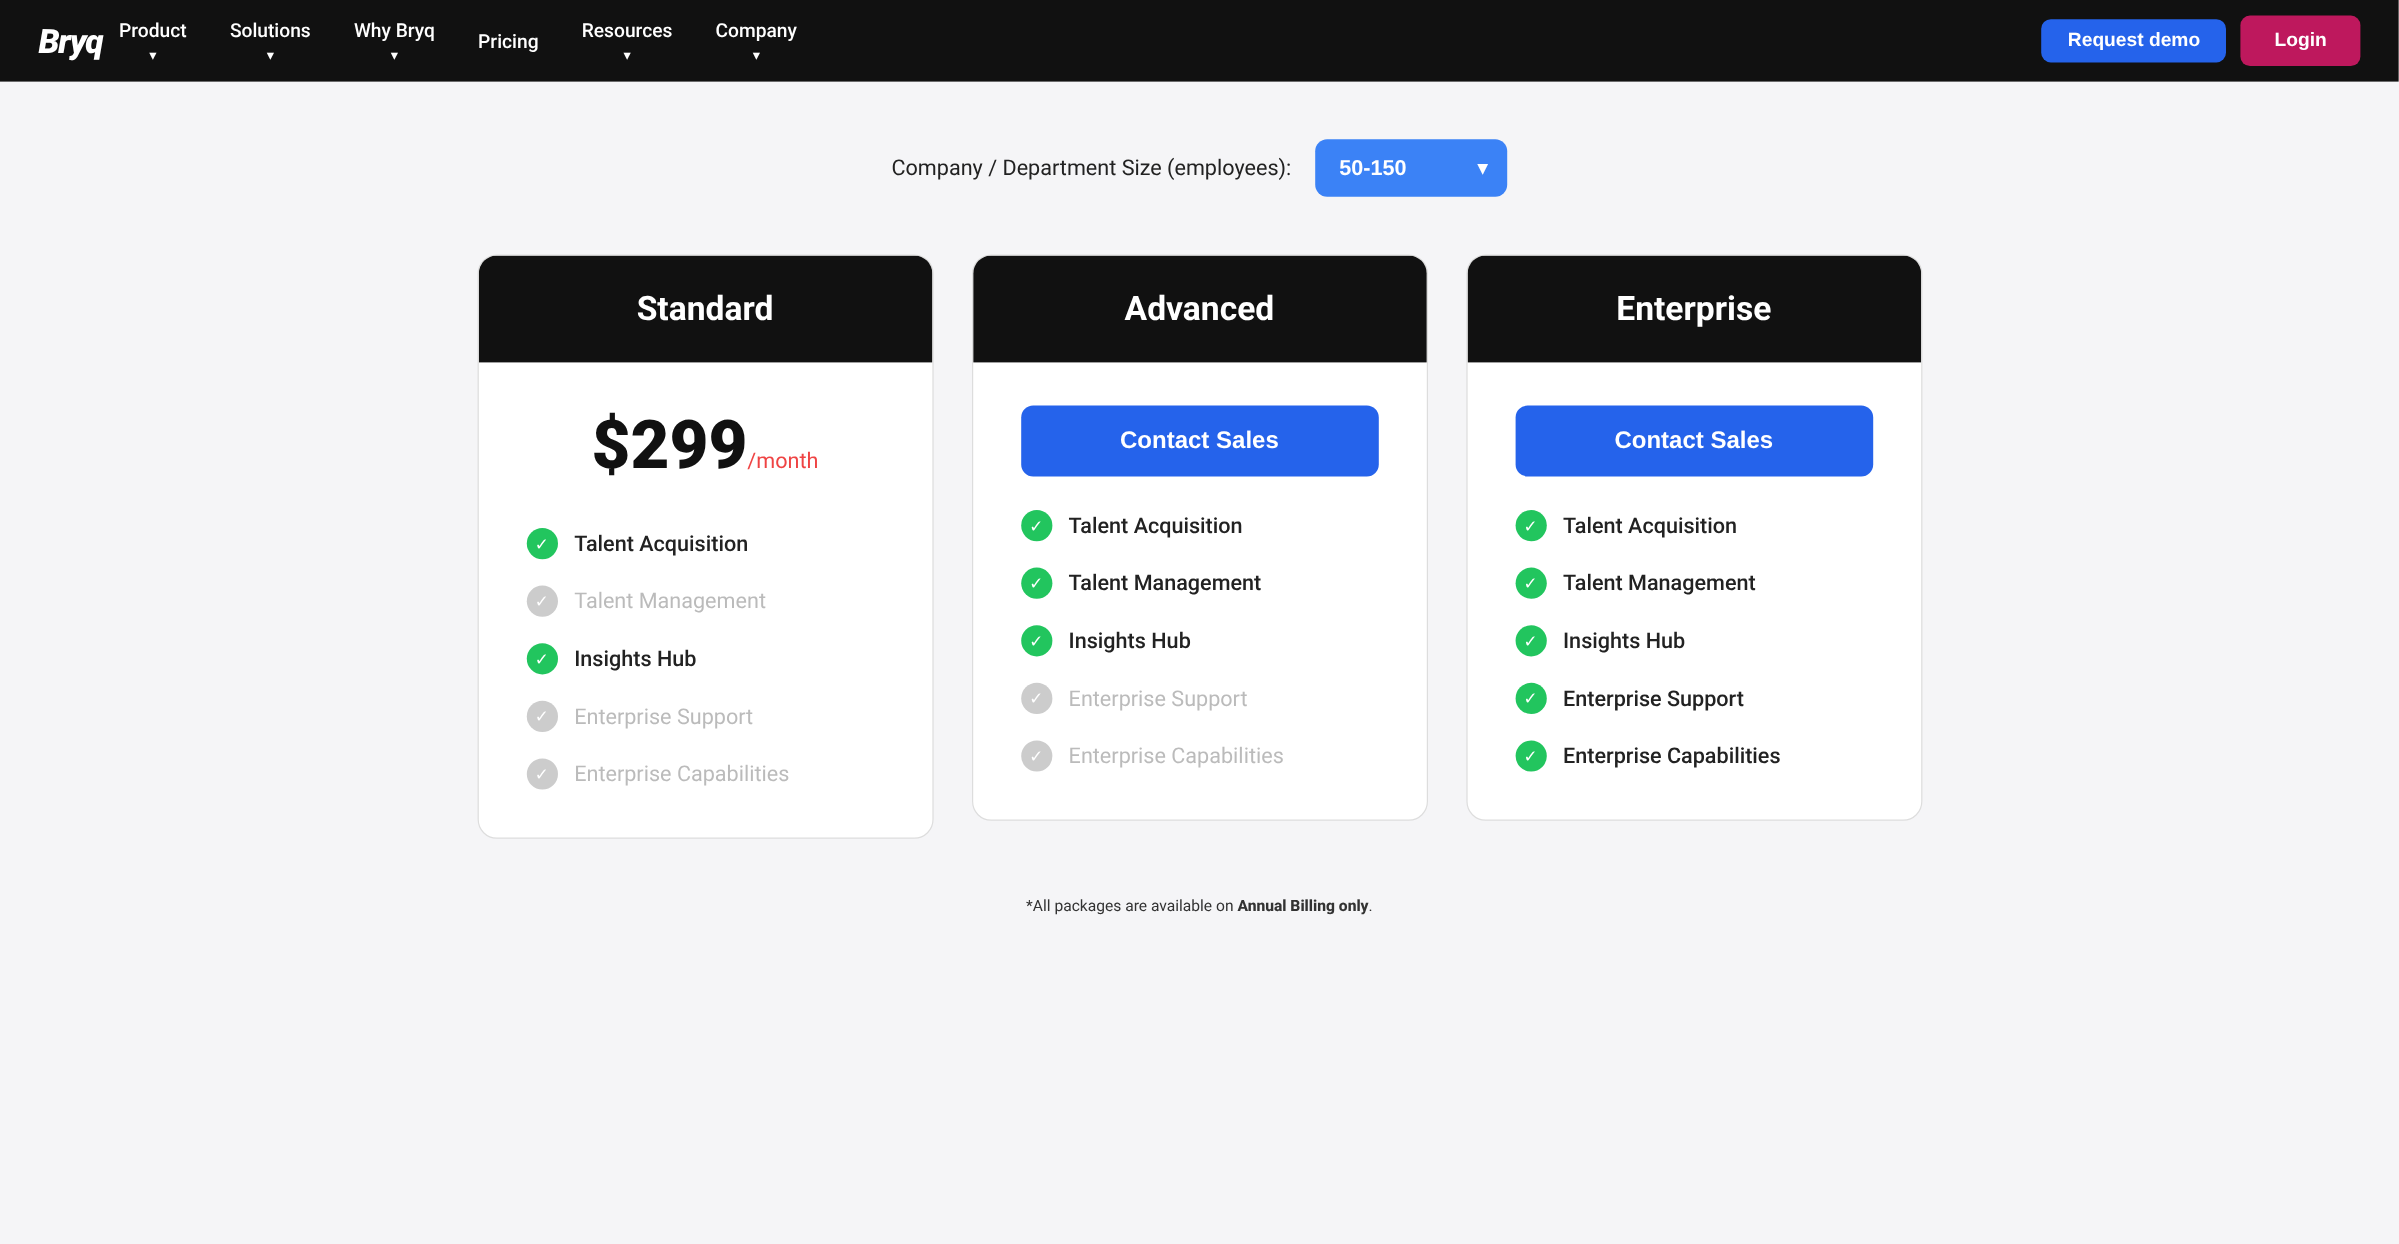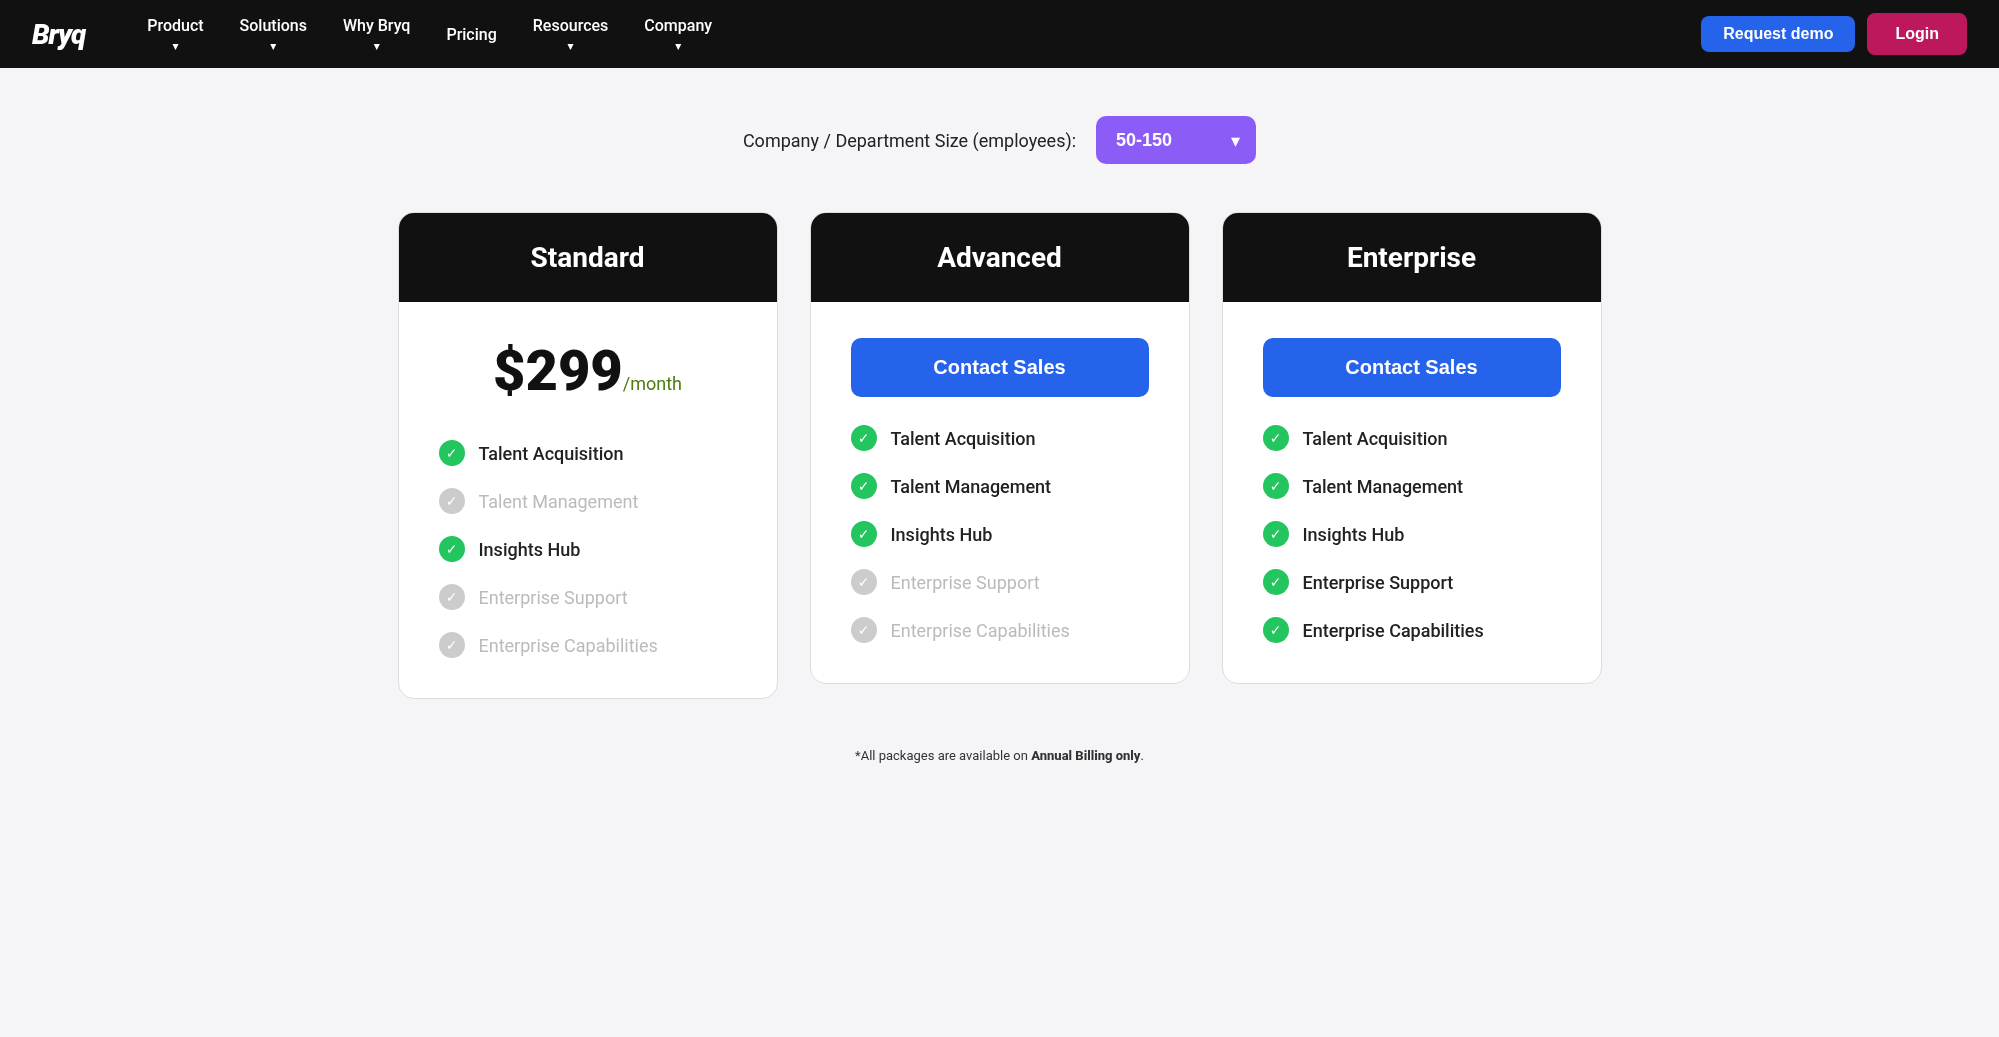--- a/index.html
+++ b/index.html
@@ -12,21 +12,20 @@
       align-items: center;
       padding: 0 32px;
       height: 68px;
       gap: 0;
     }
     .nav-logo {
       color: #fff;
       font-size: 28px;
       font-weight: 900;
       letter-spacing: -1px;
-      margin-right: 48px;
       font-style: italic;
     }
     .nav-links {
       display: flex;
       align-items: center;
       gap: 8px;
       flex: 1;
     }
     .nav-link {
       color: #fff;
@@ -80,21 +79,21 @@
       align-items: center;
       gap: 20px;
       margin-bottom: 48px;
     }
     .size-label {
       font-size: 18px;
       color: #222;
       font-weight: 400;
     }
     .size-select {
-      background: #8b5cf6;
+      background: #3b82f6;
       color: #fff;
       border: none;
       border-radius: 10px;
       padding: 14px 56px 14px 20px;
       font-size: 18px;
       font-weight: 600;
       appearance: none;
       cursor: pointer;
       min-width: 160px;
     }
@@ -149,21 +148,21 @@
       margin-bottom: 36px;
     }
     .price-amount {
       font-size: 56px;
       font-weight: 900;
       color: #111;
     }
     .price-period {
       font-size: 18px;
       font-weight: 400;
-      color: #4d7c0f;
+      color: #ef4444;
     }
 
     .contact-btn {
       display: block;
       width: 100%;
       background: #2563eb;
       color: #fff;
       border: none;
       border-radius: 10px;
       padding: 18px;

